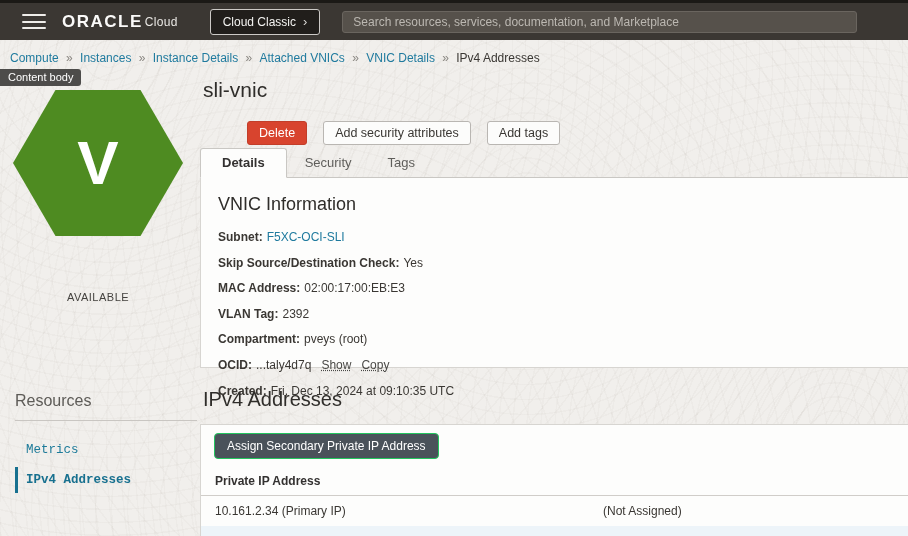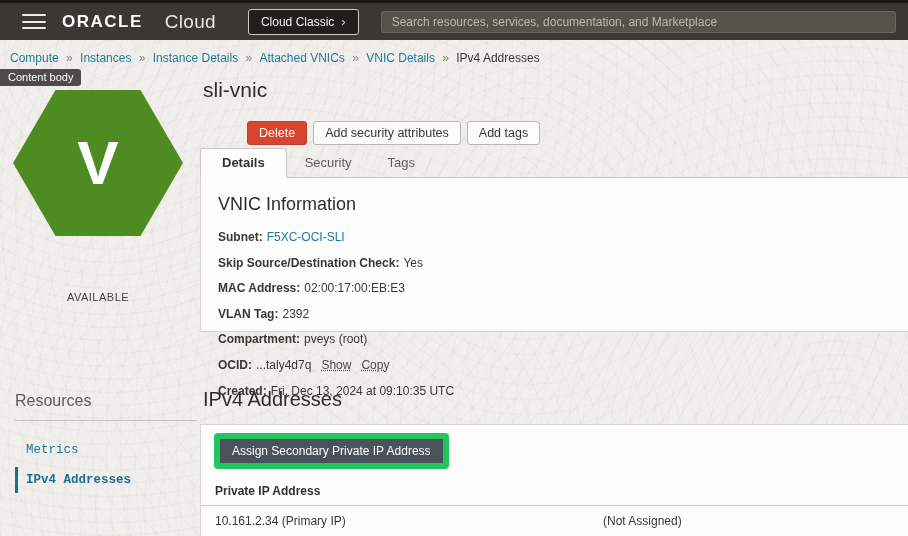--- a/index.html
+++ b/index.html
@@ -15,21 +15,21 @@
       repeating-radial-gradient(circle at 30% 95%, rgba(95,80,62,.026) 0 1.5px, transparent 1.5px 16px);
     color:#3a3733;
   }
   
   .topstrip { position:absolute; top:0; left:0; width:100%; height:3px; background:#1b1916; }
   .topbar { position:absolute; top:3px; left:0; width:100%; height:37px; background:#3b3733; display:flex; align-items:center; }
   .hamburger { width:24px; height:15px; margin-left:22px; display:flex; flex-direction:column; justify-content:space-between; cursor:pointer; }
   .hamburger span { display:block; height:2px; background:#efedea; border-radius:1px; }
   .brand { margin-left:16px; display:flex; align-items:center; white-space:nowrap; }
   .brand-bold { color:#fbfaf9; font-weight:bold; font-size:17px; letter-spacing:1.5px; }
-  .brand-light { color:#e9e7e4; font-weight:normal; font-size:19px; margin-left:22px; letter-spacing:.3px; }
+  .brand-light { color:#e9e7e4; font-weight:normal; font-size:12px; margin-left:2px; letter-spacing:.3px; }
   .classic-btn { margin-left:32px; height:26px; padding:0 12px; background:#211e1b; border:1px solid #ccc9c6; border-radius:3px; color:#f3f2f0; font-size:12px; display:flex; align-items:center; gap:7px; cursor:pointer; white-space:nowrap; }
   .classic-chev { font-size:13px; color:#dcdad7; }
   .search-wrap { margin-left:22px; flex:0 0 auto; }
   .search-input { width:515px; height:22px; background:#56514b; border:1px solid #6a655f; border-radius:3px; color:#e8e6e3; font-size:12px; padding:0 10px; outline:none; font-family:inherit; }
   .search-input::placeholder { color:#bcb8b2; }
   
   .breadcrumb { position:absolute; top:51px; left:10px; font-size:12px; color:#6b6965; white-space:nowrap; }
   .bc-link { color:#1f7a9e; text-decoration:none; cursor:pointer; }
   .bc-sep { color:#8a8782; margin:0 4px; }
   .bc-current { color:#3a3733; }
@@ -43,37 +43,37 @@
   .status-label { position:absolute; left:13px; top:251px; width:170px; text-align:center; font-size:11px; letter-spacing:.5px; color:#44423f;margin-top:40px; }
   .resources { position:absolute; left:15px; top:392px; width:182px; }
   .res-heading { font-size:16px; color:#5d5b57; font-weight:normal; }
   .res-divider { margin-top:10px; border-top:1px solid #c9c6c2; }
   .res-list { margin-top:16px; }
   .res-item { font-size:12.5px; color:#1c7a99; padding:6px 0 6px 8px; cursor:pointer; border-left:3px solid transparent; margin-bottom:4px;font-family:Liberation Mono, monospace; }
   .res-item.active { font-weight:bold; color:#17708f; border-left:3px solid #17708f; }
   
   .main { position:absolute; left:200px; top:70px; width:708px; }
   .page-title { font-size:21px; font-weight:normal; color:#2f2d2a; margin:8px 0 0 3px; }
-  .btn-row { margin:19px 0 0 3px; display:flex; gap:6px;padding-left:44px; }
+  .btn-row { margin:19px 0 0 3px; display:flex; gap:16px;padding-left:44px; }
   .btn { font-size:12.5px; border-radius:3px; padding:4px 11px; cursor:pointer; font-family:inherit; }
   .btn-danger { background:#d8442e; border:1px solid #c23e2a; color:#ffffff; }
   .btn-secondary { background:#fcfcfb; border:1px solid #b9b6b2; color:#3a3733; }
   .tabbar { position:absolute; top:82px; left:0; width:708px; height:26px; display:flex; align-items:flex-end; }
   .tab { font-size:13px; color:#5f5e5b; padding:6px 18px 7px 18px; cursor:pointer; border-bottom:1px solid #c9c7c3; }
   .tab.active { background:#fdfdfc; border:1px solid #c9c7c3; border-bottom:1px solid #fdfdfc; border-radius:3px 3px 0 0; font-weight:bold; color:#333130; padding:6px 21px 7px 21px; }
   .tab-fill { flex:1; border-bottom:1px solid #c9c7c3; height:1px; }
-  .panel1 { position:absolute; top:108px; left:0; width:708px; height:154px; background:#fdfdfc; border-left:1px solid #d7d5d1; border-bottom:1px solid #d7d5d1; padding:16px 0 0 17px; }
+  .panel1 { position:absolute; top:108px; left:0; width:708px; height:190px; background:#fdfdfc; border-left:1px solid #d7d5d1; border-bottom:1px solid #d7d5d1; padding:16px 0 0 17px; }
   .info-heading { font-size:18px; font-weight:normal; color:#2f2d2a; margin-bottom:13px; }
   .field { font-size:12px; color:#3a3733; margin-bottom:7px; line-height:1.55; white-space:nowrap; }
   .flabel { font-weight:bold; margin-right:4px; }
   .vlink { color:#1f7a9e; cursor:pointer; }
   .dlink { color:#4a4946; text-decoration:underline; text-decoration-style:dotted; margin-left:10px; cursor:pointer; }
   .ipv4-heading { position:absolute; top:318px; left:3px; font-size:20px; font-weight:normal; color:#2f2d2a; }
   .panel2 { position:absolute; top:354px; left:0; width:708px; height:120px; background:#fdfdfc; border-left:1px solid #d7d5d1; border-top:1px solid #d7d5d1; }
-  .assign-btn { margin:8px 0 0 13px; background:#4a525a; border:6px solid #22c55e; border-radius:4px; color:#ffffff; font-size:12px; padding:5px 12px; cursor:pointer; font-family:inherit; }
+  .assign-btn { margin:8px 0 0 13px; background:#4a525a; border:1px solid #22c55e; border-radius:4px; color:#ffffff; font-size:12px; padding:5px 12px; cursor:pointer; font-family:inherit; }
   .table { margin-top:8px; width:708px; }
   .thead { display:flex; border-bottom:1px solid #d0cdc9; }
   .th { font-size:12px; font-weight:bold; color:#333130; padding:7px 0 7px 14px; }
   .th:first-child { flex:0 0 388px; border-right:1px solid #d0cdc9; }
   .th:last-child { flex:1; }
   .trow { display:flex; }
   .trow:nth-child(even) { background:#edf4f9; }
   .td { font-size:12px; color:#3a3733; padding:8px 0 8px 14px; }
   .td:first-child { flex:0 0 388px; }
   .td:last-child { flex:1; }

